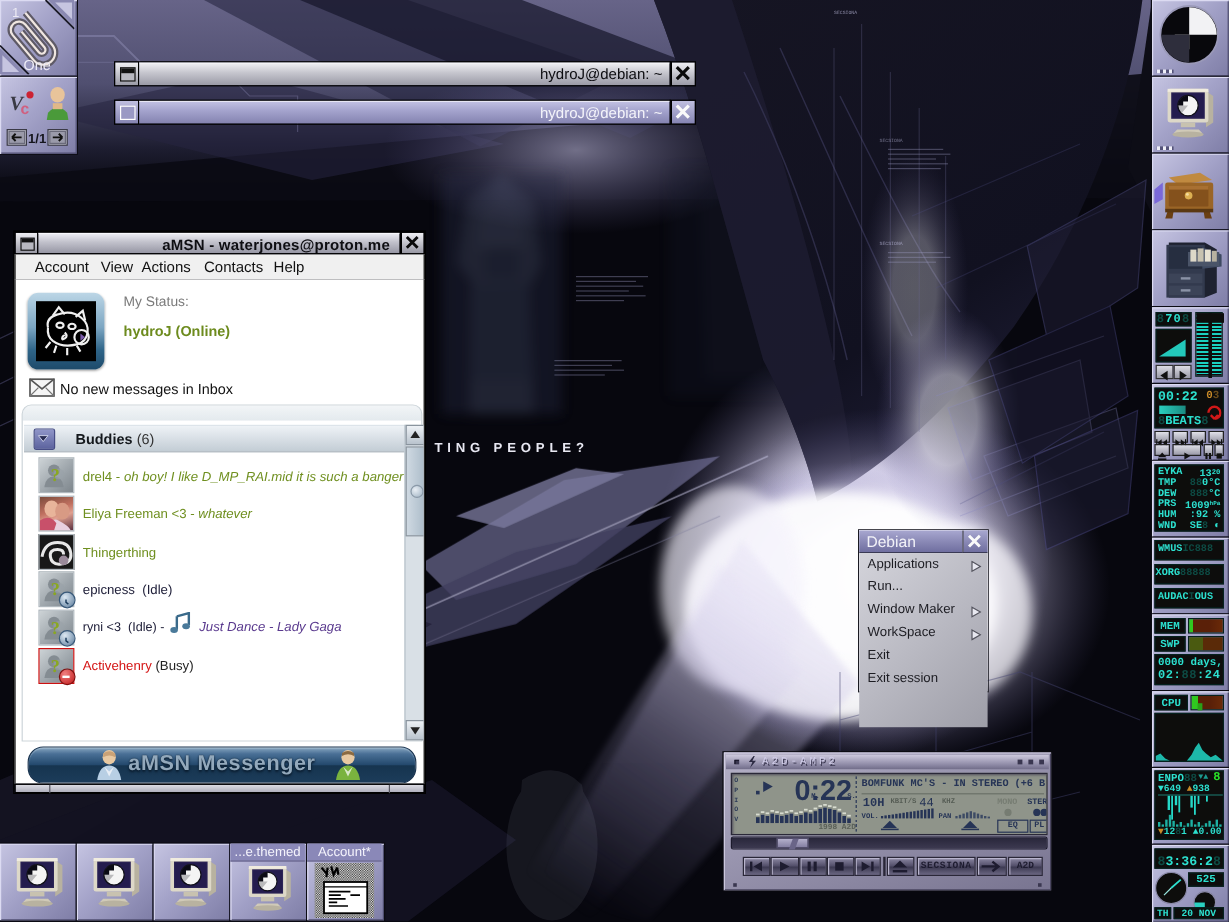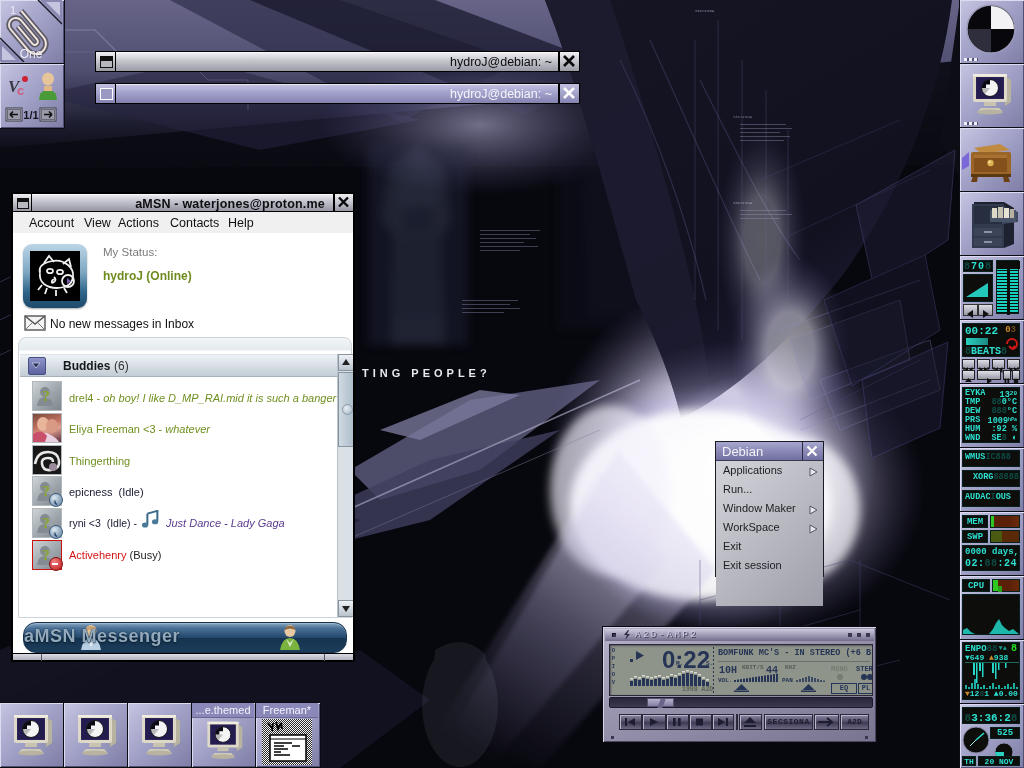--- a/index.html
+++ b/index.html
@@ -372,21 +372,21 @@
           <path d="M7 4 q5 -4 10 0 l0 3 q-5 -3 -10 0 z" fill="#caa276"></path>
 <path d="M2 26 q2 -12 10 -12 q8 0 10 12 z" fill="#b8cfe4"></path>
           <path d="M8 15 l4 4 l4 -4 l-4 8 z" fill="#e8eef6"></path>
 </svg>
 <svg style="position:absolute;right:44px;top:1px" width="24" height="27" viewBox="0 0 24 27">
 <ellipse cx="12" cy="7" rx="5.5" ry="6" fill="#e8c9a2"></ellipse>
           <path d="M7 3.5 q5 -3.5 10 0 l0 2.5 q-5 -3 -10 0 z" fill="#8a6a42"></path>
 <path d="M2 26 q2 -12 10 -12 q8 0 10 12 z" fill="#7ab33e"></path>
           <path d="M8 15 l4 4 l4 -4 l-4 8 z" fill="#d8e8c8"></path>
 </svg>
-        <div style="position:absolute;left:0;right:0;top:3px;text-align:left;font-size:18px;font-weight:bold;color:#93a9bc;text-shadow:0 1px 2px #0a1c2e,0 0 1px #0a1c2e;letter-spacing:0.5px">aMSN Messenger</div>
+        <div style="position:absolute;left:0;right:0;top:3px;text-align:center;font-size:18px;font-weight:bold;color:#93a9bc;text-shadow:0 1px 2px #0a1c2e,0 0 1px #0a1c2e;letter-spacing:0.5px">aMSN Messenger</div>
   </div>
  </div>
 
  <div style="position:absolute;left:0;top:460px;width:342px;height:8px;box-sizing:border-box;border:1px solid #000;background:linear-gradient(#dcdce4,#b0b0bc)">
    <div style="position:absolute;left:28px;top:0;width:1px;height:7px;background:#55555f"></div>
    <div style="position:absolute;right:28px;top:0;width:1px;height:7px;background:#55555f"></div>
  </div>
 </div>
 
 <div class="a" style="left:716px;top:442px;width:107px;height:134px;box-shadow:0 0 0 1px #1a1a22">
@@ -482,21 +482,21 @@
         <rect x="72" y="8" width="3" height="1.5" fill="#d8dcd0"></rect>
         <rect x="76" y="13" width="3" height="4" fill="#263456"></rect>
         <rect x="76" y="10" width="3" height="1.5" fill="#d8dcd0"></rect>
       </svg>
   <div style="position:absolute;left:72px;top:41px;font-size:6.5px;font-weight:bold;color:#5a6058">1998 A2D</div>
   <div style="position:absolute;left:103px;top:2px;bottom:2px;width:1px;background:repeating-linear-gradient(#263456 0 2px,transparent 2px 4px)"></div>
   <div style="position:absolute;left:108px;top:3px;font-size:8.5px;font-weight:bold;color:#263456;letter-spacing:0px;white-space:nowrap;overflow:hidden;width:153px">BOMFUNK MC'S - IN STEREO (+6 B</div>
   <div style="position:absolute;left:108px;top:16px;width:152px;height:1px;background:#6a7068"></div>
   <div style="position:absolute;left:109px;top:20px;font-size:10px;font-weight:bold;color:#263456">10H</div>
   <div style="position:absolute;left:132px;top:19px;font-size:6px;font-weight:bold;color:#555c54">KBIT/S</div>
-  <div style="position:absolute;left:156px;top:20px;font-size:10px;font-weight:bold;color:#263456">44</div>
+  <div style="position:absolute;left:156px;top:20px;font-size:10px;font-weight:normal;color:#263456">44</div>
   <div style="position:absolute;left:175px;top:19px;font-size:6px;font-weight:bold;color:#555c54">KHZ</div>
   <div style="position:absolute;left:108px;top:32px;font-size:6px;font-weight:bold;color:#263456">VOL.</div>
   <svg style="position:absolute;left:124px;top:28px" width="46" height="10">
         <rect x="0" y="7.0" width="2" height="2.0" fill="#263456"></rect>
         <rect x="3" y="6.5" width="2" height="2.5" fill="#263456"></rect>
         <rect x="6" y="6.1" width="2" height="2.9" fill="#263456"></rect>
         <rect x="9" y="5.7" width="2" height="3.4" fill="#263456"></rect>
         <rect x="12" y="5.2" width="2" height="3.8" fill="#263456"></rect>
         <rect x="15" y="4.8" width="2" height="4.2" fill="#263456"></rect>
         <rect x="18" y="4.3" width="2" height="4.7" fill="#263456"></rect>
@@ -703,21 +703,21 @@
       <div style="position:relative;height:9px;white-space:nowrap"><span>EYKA</span><span style="position:absolute;right:0;top:0">&nbsp;13<b style="vertical-align:2px;font-size:6px">20</b></span></div>
       <div style="position:relative;height:9px;white-space:nowrap"><span>TMP</span><span style="position:absolute;right:0;top:0"><span class="dim">88</span>0°C</span></div>
       <div style="position:relative;height:9px;white-space:nowrap"><span>DEW</span><span style="position:absolute;right:0;top:0"><span class="dim">888</span>°C</span></div>
       <div style="position:relative;height:9px;white-space:nowrap"><span>PRS</span><span style="position:absolute;right:0;top:0">1009<b style="vertical-align:2px;font-size:5px">hPa</b></span></div>
       <div style="position:relative;height:9px;white-space:nowrap"><span>HUM</span><span style="position:absolute;right:0;top:0">:92 %</span></div>
       <div style="position:relative;height:9px;white-space:nowrap"><span>WND</span><span style="position:absolute;right:0;top:0">SE<span class="dim">8</span> ◐</span></div>
     </div>
   </div>
 <div class="tile" style="left:960px;top:448px">
     <div class="lcd" style="left:2px;top:2px;width:58px;height:17px;font-size:8.5px;padding:1px 2px">WMUS<span class="dim">IC888</span></div>
-    <div class="lcd" style="left:2px;top:22px;width:58px;height:17px;font-size:8.5px;padding:1px 10px">XORG<span class="dim">88888</span></div>
+    <div class="lcd" style="left:2px;top:22px;width:58px;height:17px;font-size:8.5px;padding:1px 0">XORG<span class="dim">88888</span></div>
     <div class="lcd" style="left:2px;top:42px;width:58px;height:17px;font-size:8.5px;padding:1px 2px">AUDAC<span class="dim">I</span>OUS</div>
   </div>
 <div class="tile" style="left:960px;top:512px">
 <div class="lcd" style="left:2px;top:3px;width:26px;height:13px;font-size:9px;line-height:12px;text-align:center">MEM</div>
 <div class="lcd" style="left:30px;top:3px;width:30px;height:13px;background:linear-gradient(90deg,#30c820 0 3px,#5a2008 3px 60%,#6a2a08 100%)"></div>
 <div class="lcd" style="left:2px;top:18px;width:26px;height:13px;font-size:9px;line-height:12px;text-align:center">SWP</div>
 <div class="lcd" style="left:30px;top:18px;width:30px;height:13px;background:linear-gradient(90deg,#4a5a10 0 40%,#5a2a08 40% 100%)"></div>
 <div class="lcd" style="left:2px;top:33px;width:58px;height:26px;font-size:9px;line-height:11px;padding:1px 2px;white-space:nowrap">0000 days,<br><span class="seg" style="font-size:10px;letter-spacing:0.5px">02:<span class="dim">88</span>:24</span></div>
   </div>
 <div class="tile" style="left:960px;top:576px">
@@ -809,21 +809,21 @@
   </div>
 <div class="tile" style="left:192px;top:703px">
     <div style="position:absolute;left:0;top:0;width:62px;height:14px;background:#8a88b8;border-bottom:1px solid #6a688e;text-align:center;font-size:11px;color:#f4f3fc;line-height:14px">...e.themed</div>
     <div style="position:absolute;left:0;top:15px;width:62px;height:46px"><svg width="62" height="46" viewBox="0 0 62 50">
         <g transform="translate(12,2)">
           <use href="#monitor"></use>
         </g>
       </svg></div>
   </div>
 <div class="tile" style="left:256px;top:703px">
-    <div style="position:absolute;left:0;top:0;width:62px;height:14px;background:#8a88b8;border-bottom:1px solid #6a688e;text-align:center;font-size:11px;color:#f4f3fc;line-height:14px">Freeman*</div>
+    <div style="position:absolute;left:0;top:0;width:62px;height:14px;background:#8a88b8;border-bottom:1px solid #6a688e;text-align:center;font-size:11px;color:#f4f3fc;line-height:14px">Account*</div>
     <div style="position:absolute;left:6px;top:16px"><svg width="50" height="46" viewBox="0 0 50 46">
 <defs>
           <pattern id="chk" width="2" height="2" patternUnits="userSpaceOnUse">
             <rect width="2" height="2" fill="#f4f4f4"></rect>
             <rect width="1" height="1" fill="#2a2a2a"></rect>
             <rect x="1" y="1" width="1" height="1" fill="#2a2a2a"></rect>
           </pattern>
         </defs>
 <rect x="0" y="0" width="50" height="46" fill="url(#chk)"></rect>
 <path d="M6 4 l5 6 M11 4 l-1 8 M14 3 l2 7 l3 -6 M19 4 l1 6" stroke="#000" stroke-width="1.8" fill="none"></path>

